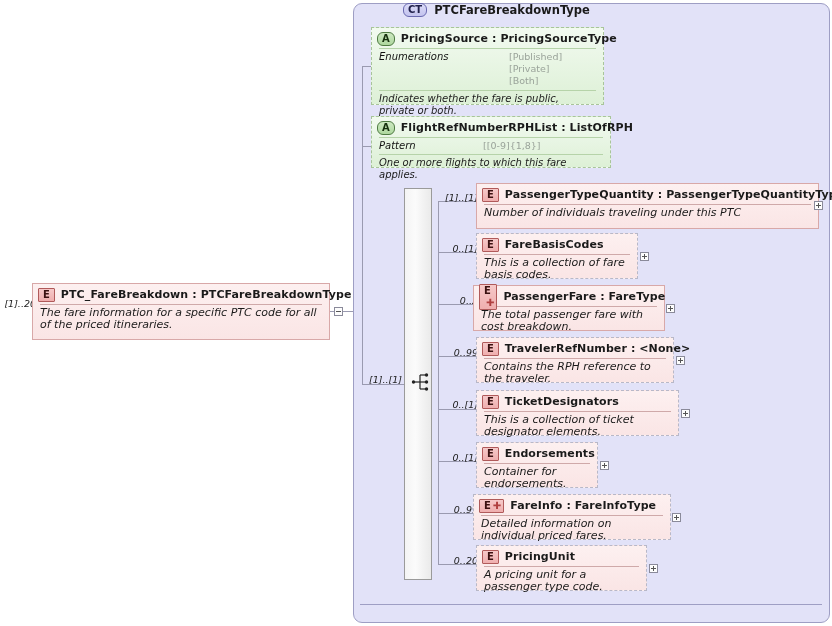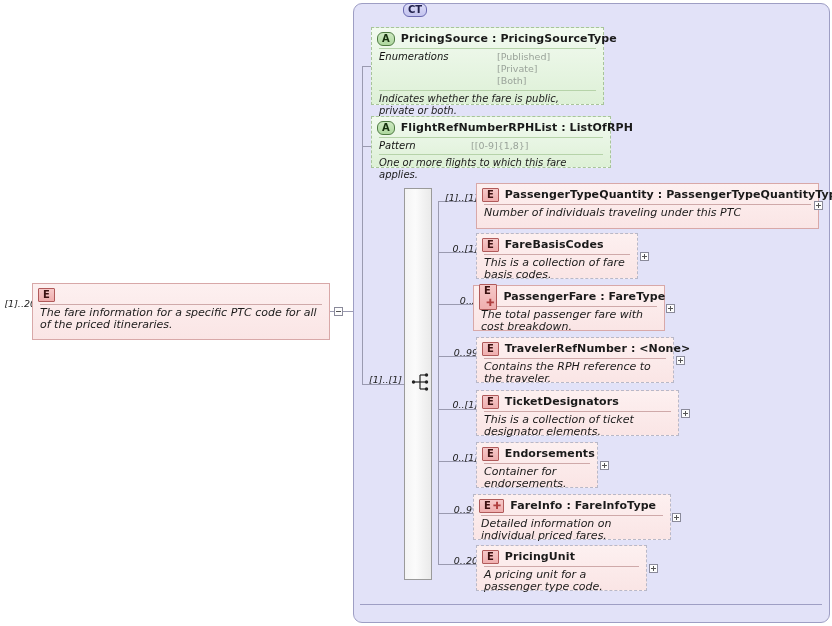--- a/index.html
+++ b/index.html
@@ -66,21 +66,21 @@
   .abox-head{display:flex;align-items:center;padding:3px 6px 2px 5px;height:20px;box-sizing:border-box;}
   .abadge{
     display:inline-block;
     border:1px solid #4e7a42;
     background:linear-gradient(to bottom,#cde9c2,#aed79e);
     color:#16300e;
     font-size:10px;font-weight:bold;line-height:12px;
     padding:0 4px;border-radius:6px;margin-right:6px;
   }
   .abox-sep{height:1px;background:#b6d3a9;margin:0 7px;}
-  .abox-row{display:flex;padding:1px 7px 0 7px;font-size:10px;line-height:12px;}
+  .abox-row{display:flex;padding:1px 7px 0 7px;font-size:10px;line-height:12px;gap:12px;}
   .abox-key{font-style:italic;color:#111;min-width:72px;}
   .abox-val{color:#9aa39a;font-size:9.5px;line-height:12px;padding-left:46px;}
   .abox-desc{font-style:italic;font-size:10px;color:#1a1a1a;padding:2px 7px 3px 7px;line-height:12px;}
 
   
   .ctbox{
     position:absolute;
     background:#e2e2f8;
     border:1px solid #9e9ec4;
     border-radius:9px;
@@ -128,29 +128,31 @@
 </style>
 </head>
 <body>
 
 <div class="canvas">
 
   <div class="ctbox" style="left:353px;top:3px;width:477px;height:620px;"></div>
 
   <div class="ct-title-row" style="left:359px;top:3px;padding-left:44px;">
     <span class="ctbadge">CT</span>
+    <span class="ct-title">PTCFareBreakdownType</span>
   </div>
 
   <div class="ct-footer-sep" style="left:360px;top:604px;width:462px;"></div>
 
   <div class="card" style="left:2px;top:298px;width:34px;">[1]..20</div>
 
   <div class="ebox solid" style="left:32px;top:283px;width:298px;height:57px;">
     <div class="ebox-head">
       <span class="badge">E</span>
+      <span class="ebox-title">PTC_FareBreakdown : PTCFareBreakdownType</span>
     </div>
     <div class="ebox-sep"></div>
     <div class="ebox-desc">The fare information for a specific PTC code for all of the priced itineraries.</div>
   </div>
 
   <div class="hline" style="left:330px;top:311px;width:4px;"></div>
   <div class="toggle" style="left:334px;top:307px;"></div>
   <div class="hline" style="left:343px;top:311px;width:10px;"></div>
 
   <div class="vline" style="left:362px;top:66px;height:80px;"></div>

